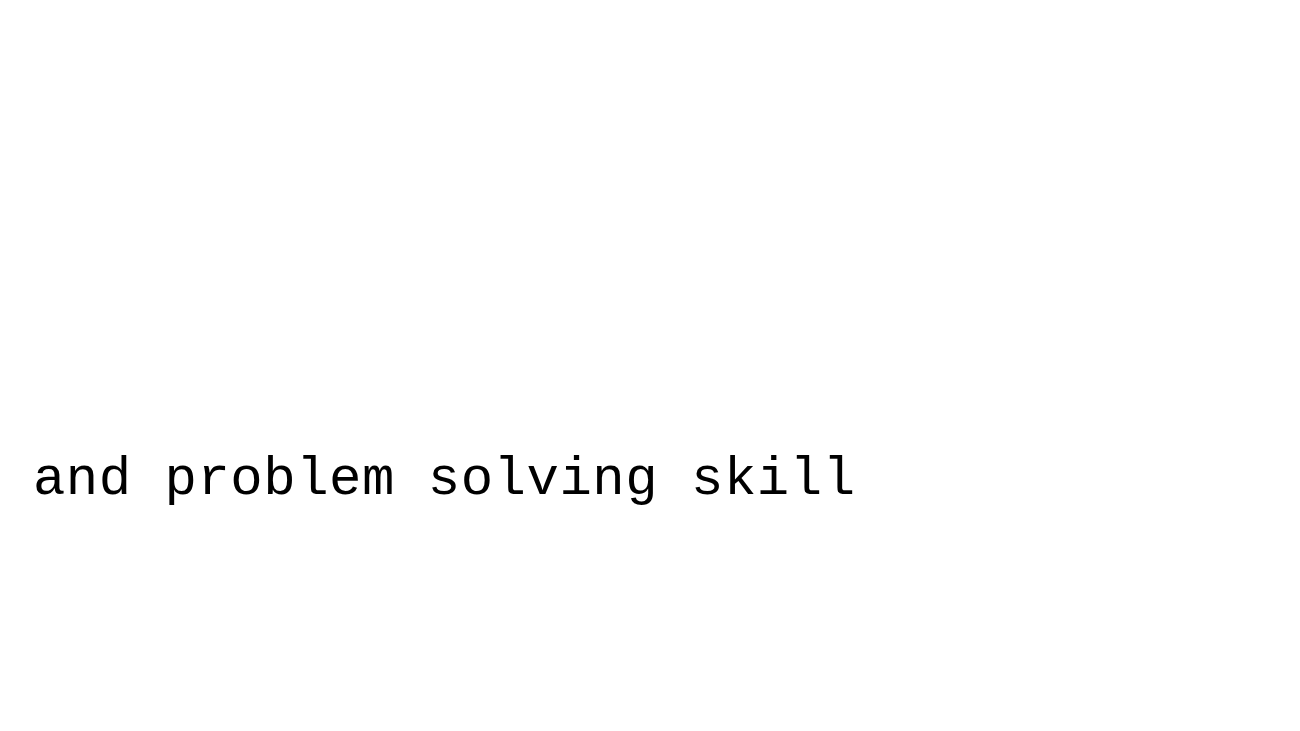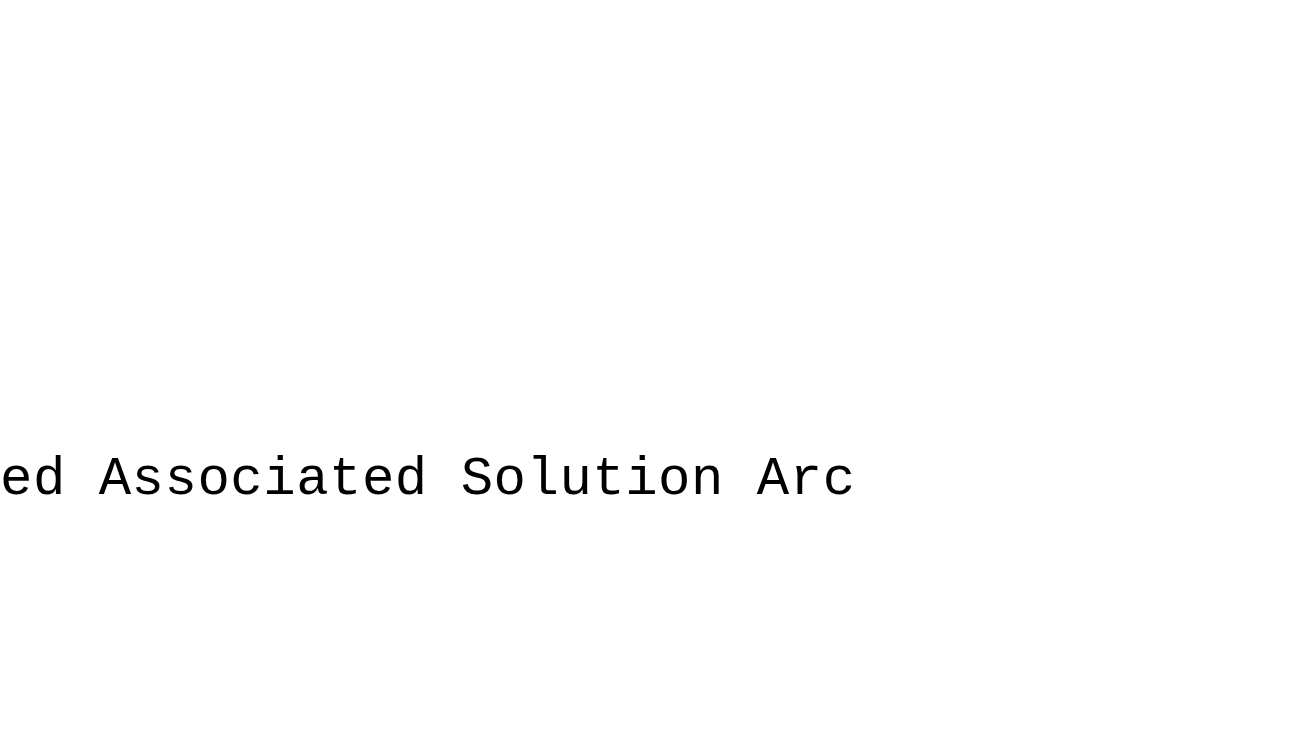--- a/index.html
+++ b/index.html
@@ -26,16 +26,16 @@
       letter-spacing: 0.5px;
     }
     .line {
       display: block;
     }
   </style>
 </head>
 <body>
 
 <div class="content">
-  <span class="line">ed Associated Solution Arc</span>
+  <span class="line"> and problem solving skill</span>
   
   
 </div>
 
 </body></html>

